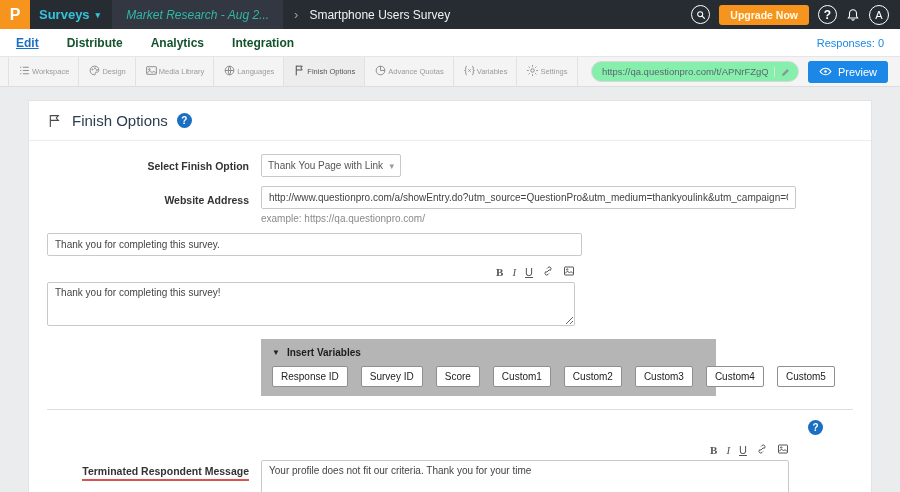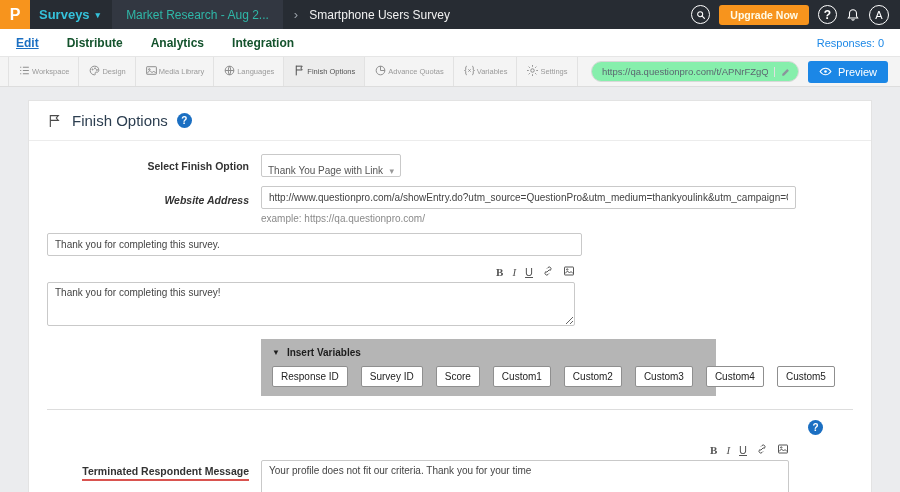--- a/index.html
+++ b/index.html
@@ -5,21 +5,21 @@
   * { margin:0; padding:0; box-sizing:border-box; }
   html,body { width:900px; height:492px; }
   body { font-family:"Liberation Sans", sans-serif; background:#ebecee; overflow:hidden; }
 
   
   .topbar { height:29px; background:#272c33; display:flex; align-items:center; color:#fff; }
   .logo { width:30px; height:29px; background:#f7941d; color:#fff; font-weight:bold; font-size:16px;
           display:flex; align-items:center; justify-content:center; cursor:pointer; }
   .surveys { color:#35c2db; font-weight:bold; font-size:13px; padding:0 12px 0 9px; display:flex; gap:6px; align-items:center; cursor:pointer; }
   .surveys .caret { font-size:9px; }
-  .crumb-parent { background:#323741; height:29px; display:flex; align-items:center; padding:0 14px; color:#2fb7a8; font-size:12px; max-width:175px; white-space:nowrap; cursor:pointer; }
+  .crumb-parent { background:#323741; height:29px; display:flex; align-items:center; padding:0 14px; color:#2fb7a8; font-size:12px; max-width:175px; white-space:nowrap; cursor:pointer;font-style:italic; }
   .crumb-sep { color:#9aa0a8; margin:0 11px; font-size:13px; }
   .crumb-current { color:#f2f2f2; font-size:12px; }
   .topbar-right { margin-left:auto; display:flex; align-items:center; gap:9px; padding-right:11px; }
   .circle-icon { width:19px; height:19px; border:1.5px solid #fff; border-radius:50%;
                  display:flex; align-items:center; justify-content:center; color:#fff; cursor:pointer; }
   .circle-icon svg { width:10px; height:10px; }
   .help-q { font-size:12px; font-weight:bold; line-height:1; }
   .upgrade { background:#f7941d; border:none; color:#fffbe8; font-weight:bold; font-size:10.5px;
              padding:4px 11px; border-radius:3px; cursor:pointer; font-family:inherit; }
   .bell svg { width:14px; height:14px; }
@@ -59,23 +59,23 @@
   .card-head { display:flex; align-items:center; gap:9px; padding:11px 18px; border-bottom:1px solid #ececec; }
   .card-head svg { width:16px; height:16px; color:#4a4a4a; }
   .card-title { color:#2c3e50; font-size:15px; }
   .help-circle { width:15px; height:15px; border-radius:50%; background:#1b6fc2; color:#fff; font-size:10px;
                  font-weight:bold; display:flex; align-items:center; justify-content:center; cursor:pointer; }
 
   .form { padding:13px 18px 0; }
   .row { display:grid; grid-template-columns:202px auto; column-gap:12px; align-items:center; margin-bottom:9px; }
   .row.top { align-items:start; }
   .lbl { text-align:right; font-size:10.5px; font-weight:bold; color:#333; }
-  .lbl.pad { padding-top:8px;font-style:italic; }
+  .lbl.pad { padding-top:8px; }
   .select-box { width:140px; height:23px; background:#fff; border:1px solid #c9c9c9; border-radius:2px;
-                display:flex; align-items:flex-end; font-size:10px; color:#555; padding:0 6px; cursor:pointer; }
+                display:flex; align-items:center; font-size:10px; color:#555; padding:0 6px; cursor:pointer; }
   .select-box .sc { margin-left:auto; color:#999; font-size:9px; }
   .txt-input { width:535px; height:23px; border:1px solid #c9c9c9; border-radius:2px; font-size:10px; color:#444;
                padding:0 7px; font-family:inherit; }
   .hint { font-size:10px; color:#8a8a8a; margin-top:4px; }
   .rt-toolbar { display:flex; gap:9px; justify-content:flex-end; width:528px; margin-bottom:3px;
                 color:#555; font-size:11px; align-items:center; }
   .rt-btn { cursor:pointer; line-height:1; }
   .rt-b { font-weight:bold; font-family:"Liberation Serif", serif; }
   .rt-i { font-style:italic; font-family:"Liberation Serif", serif; }
   .rt-u { text-decoration:underline; }

